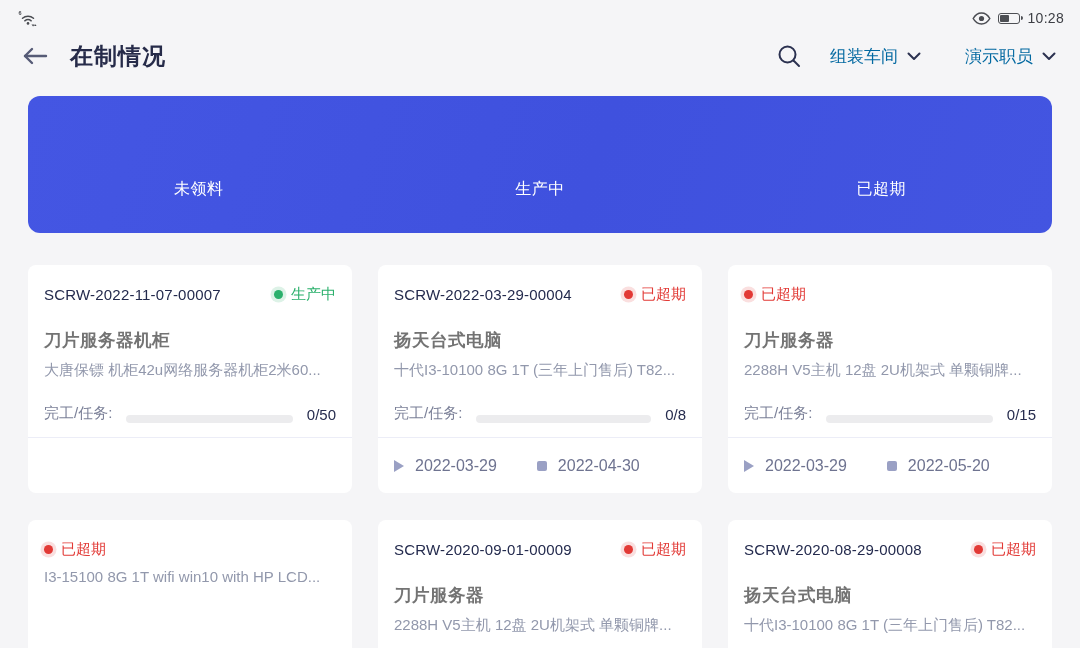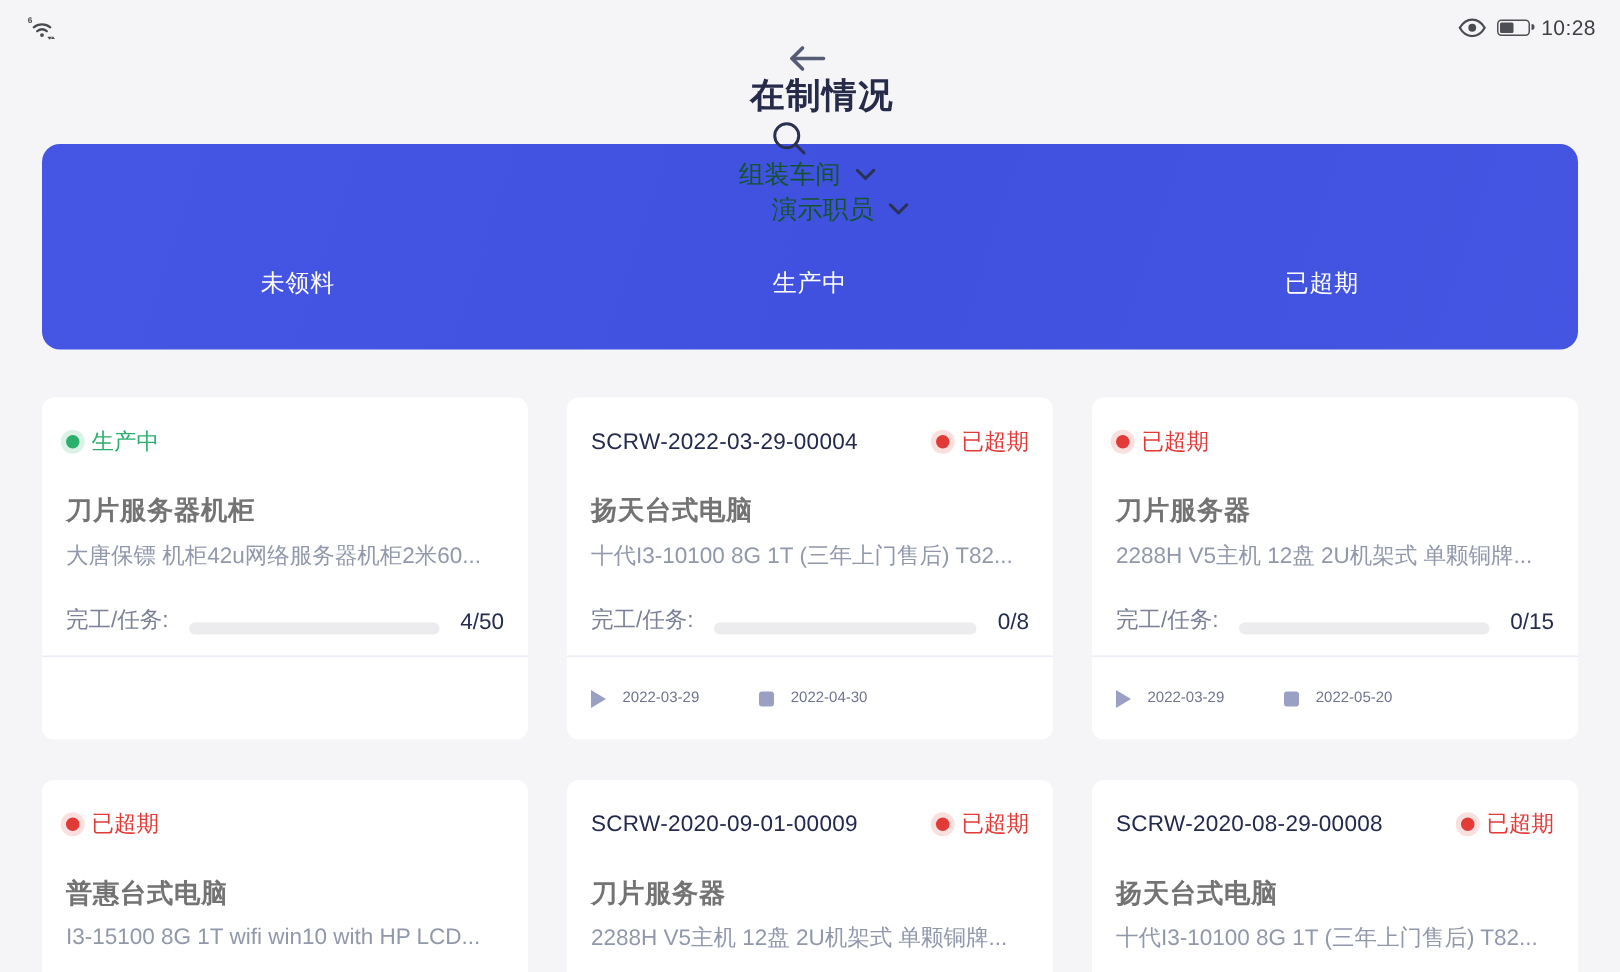--- a/index.html
+++ b/index.html
@@ -10,26 +10,26 @@
     color:#232a4d;
   }
   
   .status-bar { height:30px; display:flex; justify-content:space-between; align-items:center; padding:6px 16px 0 18px; }
   .sb-right { display:flex; align-items:center; gap:7px;justify-content:space-between; }
   .sb-time { font-size:14px; color:#3d3f45; letter-spacing:.3px; }
   .battery { position:relative; width:22px; height:11px; border:1.4px solid #4d4f54; border-radius:3px; }
   .battery::before { content:""; position:absolute; left:1px; top:1px; bottom:1px; width:42%; background:#4d4f54; border-radius:1px; }
   .battery::after { content:""; position:absolute; right:-4px; top:2.5px; width:2.5px; height:4px; background:#4d4f54; border-radius:0 2px 2px 0; }
   
-  .header { height:52px; display:flex; align-items:center; padding:0 24px 0 20px;flex-direction:column; }
+  .header { height:52px; display:flex; align-items:center; padding:0 24px 0 20px; }
   .back-btn { width:30px; height:30px; display:flex; align-items:center; justify-content:center; cursor:pointer; }
   .page-title { margin-left:20px; font-size:23px; font-weight:700; color:#262b49; letter-spacing:1px; }
   .header-spacer { flex:1; }
   .search-btn { width:34px; height:34px; display:flex; align-items:center; justify-content:center; margin-right:24px; cursor:pointer; }
-  .dropdown { display:flex; align-items:center; gap:9px; font-size:17px; font-weight:500; color:#14532d; cursor:pointer; }
+  .dropdown { display:flex; align-items:center; gap:9px; font-size:17px; font-weight:500; color:#0369a1; cursor:pointer; }
   .dropdown + .dropdown { margin-left:44px; }
   
   .banner {
     margin:14px 28px 0; height:137px; border-radius:12px;
     background:linear-gradient(108deg,#4456e3 0%,#3f51de 55%,#4355e1 100%);
     display:flex; align-items:flex-end;
   }
   .banner-tab { flex:1; text-align:center; padding-bottom:33px; color:#ffffff; font-size:16px; letter-spacing:.5px; cursor:pointer; }
   
   .cards { margin:32px 28px 0; display:grid; grid-template-columns:repeat(3,1fr); gap:27px 26px; }
@@ -44,21 +44,21 @@
   .status--overdue { color:#e23a36; }
   .status--overdue .dot { background:#e23a36; box-shadow:0 0 0 3.5px rgba(226,58,54,.16); }
   .card-title { margin-top:24px; font-size:17.5px; font-weight:700; color:#737373; letter-spacing:.5px; }
   .card-spec { margin-top:9px; font-size:15px; color:#9298ac; white-space:nowrap; overflow:hidden; text-overflow:clip; }
   .progress-row { margin-top:24px; display:flex; align-items:flex-end; }
   .progress-label { font-size:15px; color:#7b8098; flex-shrink:0; }
   .progress-track { flex:1; height:8px; border-radius:4px; background:#ececee; margin:0 14px 0 14px; overflow:hidden; }
   .progress-fill { height:100%; width:0%; background:#4152df; border-radius:4px; }
   .progress-value { font-size:15px; color:#262c4e; text-align:right; flex-shrink:0; }
   .card-footer { border-top:1px solid #ecedf7; height:56px; display:flex; align-items:center; padding:0 16px; }
-  .date-group { display:flex; align-items:center; gap:11px; font-size:10px; color:#6e7390; }
+  .date-group { display:flex; align-items:center; gap:11px; font-size:16px; color:#6e7390; }
   .date-group:first-child { margin-right:40px; }
   .play-icon { width:0; height:0; border-left:10px solid #9aa0c4; border-top:6px solid transparent; border-bottom:6px solid transparent; }
   .square-icon { width:10px; height:10px; background:#9aa0c4; border-radius:2px; }
   svg { display:block; }
 </style>
 </head>
 <body>
 
 <div class="status-bar">
   <span>
@@ -118,31 +118,32 @@
   <div class="banner-tab">未领料</div>
   <div class="banner-tab">生产中</div>
   <div class="banner-tab">已超期</div>
 </div>
 
 <div class="cards">
 
   <div class="card">
     <div class="card-main">
       <div class="order-row">
+        <span class="order-no">SCRW-2022-11-07-00007</span>
         <span class="status status--active">
           <span class="dot"></span>
           <span>生产中</span>
         </span>
       </div>
       <div class="card-title">刀片服务器机柜</div>
       <div class="card-spec">大唐保镖 机柜42u网络服务器机柜2米60...</div>
       <div class="progress-row">
         <span class="progress-label">完工/任务:</span>
         <span class="progress-track"><span class="progress-fill"></span></span>
-        <span class="progress-value">4/50</span>
+        <span class="progress-value">0/50</span>
       </div>
     </div>
     <div class="card-footer"></div>
   </div>
 
   <div class="card">
     <div class="card-main">
       <div class="order-row">
         <span class="order-no">SCRW-2022-03-29-00004</span>
         <span class="status status--overdue">
@@ -199,21 +200,20 @@
   </div>
 
   <div class="card">
     <div class="card-main">
       <div class="order-row">
         <span class="status status--overdue">
           <span class="dot"></span>
           <span>已超期</span>
         </span>
       </div>
-      <div class="card-title">普惠台式电脑</div>
       <div class="card-spec">I3-15100 8G 1T wifi win10 with HP LCD...</div>
     </div>
   </div>
 
   <div class="card">
     <div class="card-main">
       <div class="order-row">
         <span class="order-no">SCRW-2020-09-01-00009</span>
         <span class="status status--overdue">
           <span class="dot"></span>

